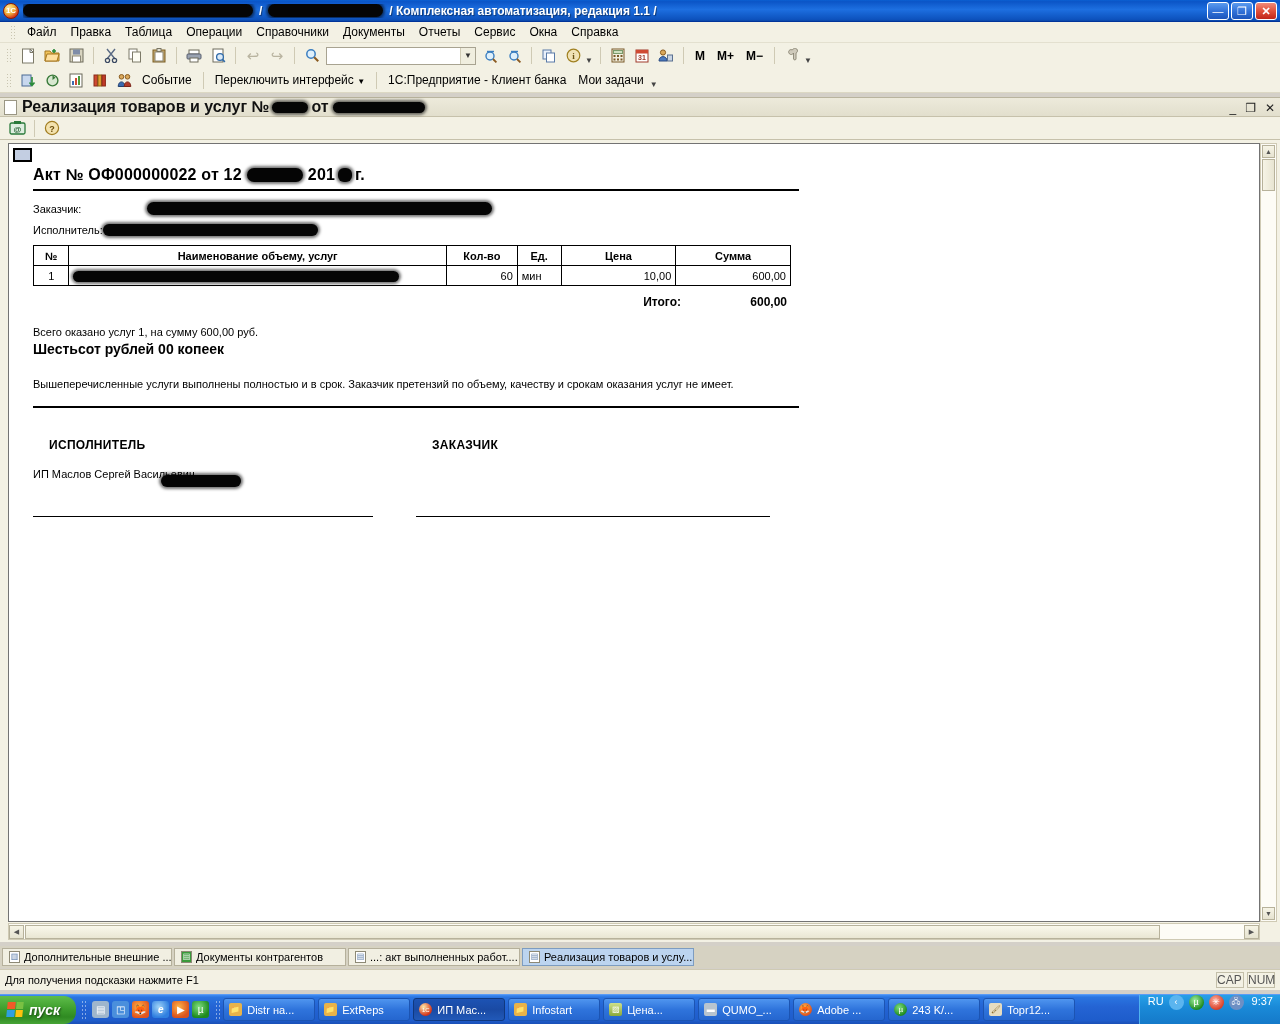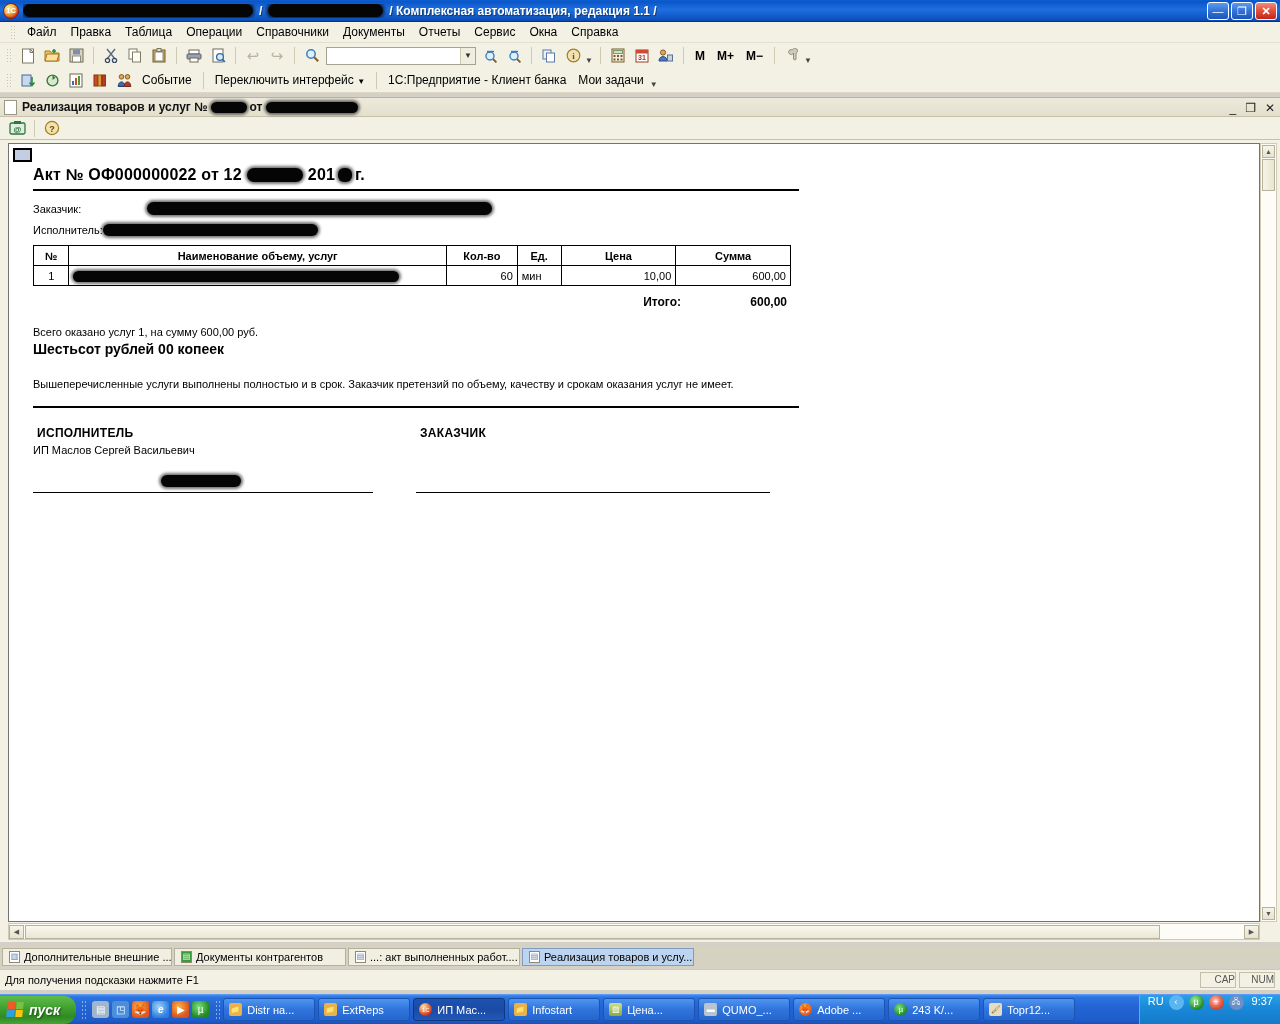--- a/index.html
+++ b/index.html
@@ -87,21 +87,21 @@
   }
   .mdi-title {
     height: 19px; background: linear-gradient(to bottom,#edeadb,#e2dfcd);
     border-bottom: 1px solid #c6c1ab; display: flex; align-items: center;
     padding-left: 4px; position: relative;
   }
   .mdi-title .docicon {
     width: 13px; height: 15px; background: #fff; border: 1px solid #9a9684; margin-right: 5px; flex: none;
   }
   .mdi-title .t {
-    font-size: 12px; font-weight: bold; color: #111; display: flex; align-items: center; white-space: nowrap;
+    font-size: 16px; font-weight: bold; color: #111; display: flex; align-items: center; white-space: nowrap;
   }
   .mdi-ctrl { position: absolute; right: 5px; top: 0; display: flex; gap: 9px; align-items: center; height: 19px;
     font-size: 12px; color: #222; }
   .mdi-toolbar {
     height: 23px; background: #f3f1e4; border-bottom: 1px solid #c6c1ab;
     display: flex; align-items: center; padding-left: 5px;
   }
   .mdi-body { position: absolute; left: 0; top: 43px; right: 0; bottom: 0; padding: 3px 3px 0 8px; }
 
   
@@ -136,21 +136,21 @@
   .totrow .tl { width: 112px; text-align: right; }
   .totrow .tv { width: 110px; text-align: right; padding-right: 4px; }
 
   .smalltext { font-size: 11px; margin-top: 17px; }
   .bold11 { font-size: 14px; font-weight: bold; margin-top: 3px; }
   .para { font-size: 11px; margin-top: 20px; width: 756px; line-height: 15px; }
   .rule2 { height: 2px; background: #000; width: 766px; margin-top: 14px; }
 
   .signs { display: flex; margin-top: 14px; width: 766px; }
   .sign { width: 50%; position: relative; }
-  .sign h3 { font-size: 12px; font-weight: bold; margin: 4px; letter-spacing: .3px; }
+  .sign h3 { font-size: 12px; font-weight: bold; margin: 16px; letter-spacing: .3px; }
   .sign .who { font-size: 11px; margin-top: 3px; }
   .sign .line { height: 1px; background: #000; margin-top: 36px; width: 340px; }
   .sign .stamp { position: absolute; left: 128px; top: 53px; }
 
   
   .vscroll { position: absolute; right: 3px; top: 2px; bottom: 20px; width: 17px;
     background: #fdfcf6; border: 1px solid #cfcab4; }
   .vscroll .thumb { position: absolute; left: 1px; top: 1px; width: 13px; height: 32px;
     background: linear-gradient(to right,#f6f4e6,#e8e5d2); border: 1px solid #b7b29b; }
   .vscroll .btn { position: absolute; left: 1px; width: 13px; height: 13px;
@@ -176,22 +176,22 @@
   .wl-item.active { background: #bcd4ef; border-color: #7d9cc0; }
   .wl-ico { width: 11px; height: 12px; flex: none; border: 1px solid #8d8975; background: #fff; font-size: 8px; line-height: 10px; text-align: center; }
 
   
   .statusbar {
     position: absolute; left: 0; top: 969px; width: 1280px; height: 21px;
     background: #f3f1e4; border-top: 1px solid #cfcab4; display: flex; align-items: center;
     font-size: 11px; padding-left: 5px;
   }
   .sb-ind { margin-left: auto; display: flex; gap: 3px; padding-right: 5px; }
-  .sb-box { width: 36px; height: 16px; border: 1px solid #c3bfa9; background: #f3f1e4;
-    text-align: right; line-height: 14px; font-size: 10px; color: #555; }
+  .sb-box { width: 28px; height: 16px; border: 1px solid #c3bfa9; background: #f3f1e4;
+    text-align: left; line-height: 14px; font-size: 12px; color: #555; }
 
   
   .taskbar {
     position: absolute; left: 0; top: 994px; width: 1280px; height: 30px;
     background: linear-gradient(to bottom,#3f8cf3 0%,#2a74e0 8%,#2464d4 40%,#1e5ccb 88%,#1a4fb6 100%);
     border-top: 1px solid #5b9bf5; display: flex; align-items: center;
   }
   .start {
     height: 28px; padding: 0 16px 0 7px; margin-right: 5px;
     background: linear-gradient(to bottom,#5fbd4a 0%,#3f9f2e 45%,#2f8a22 75%,#46a436 100%);

